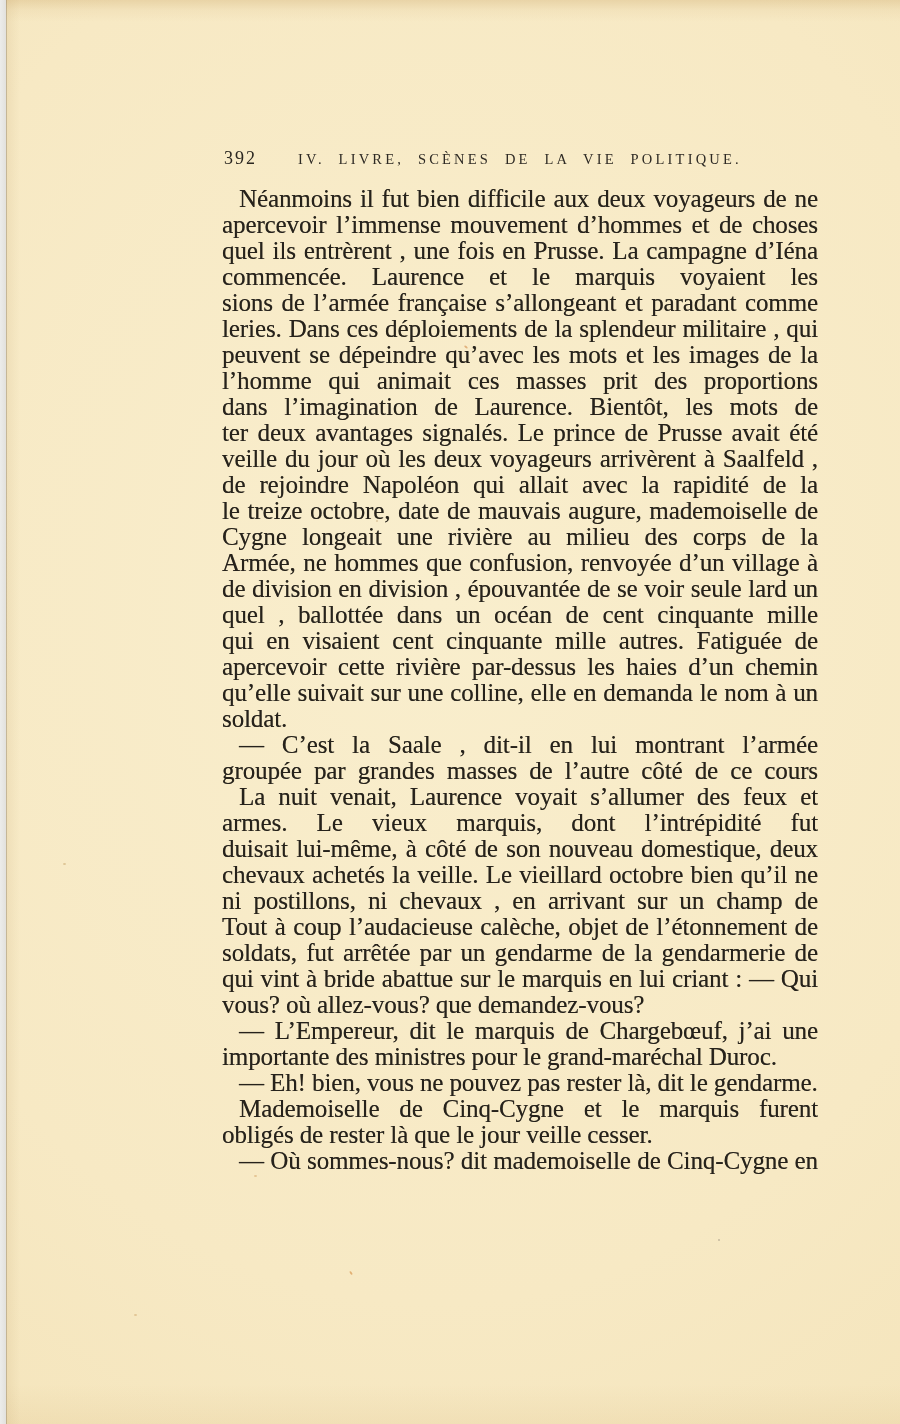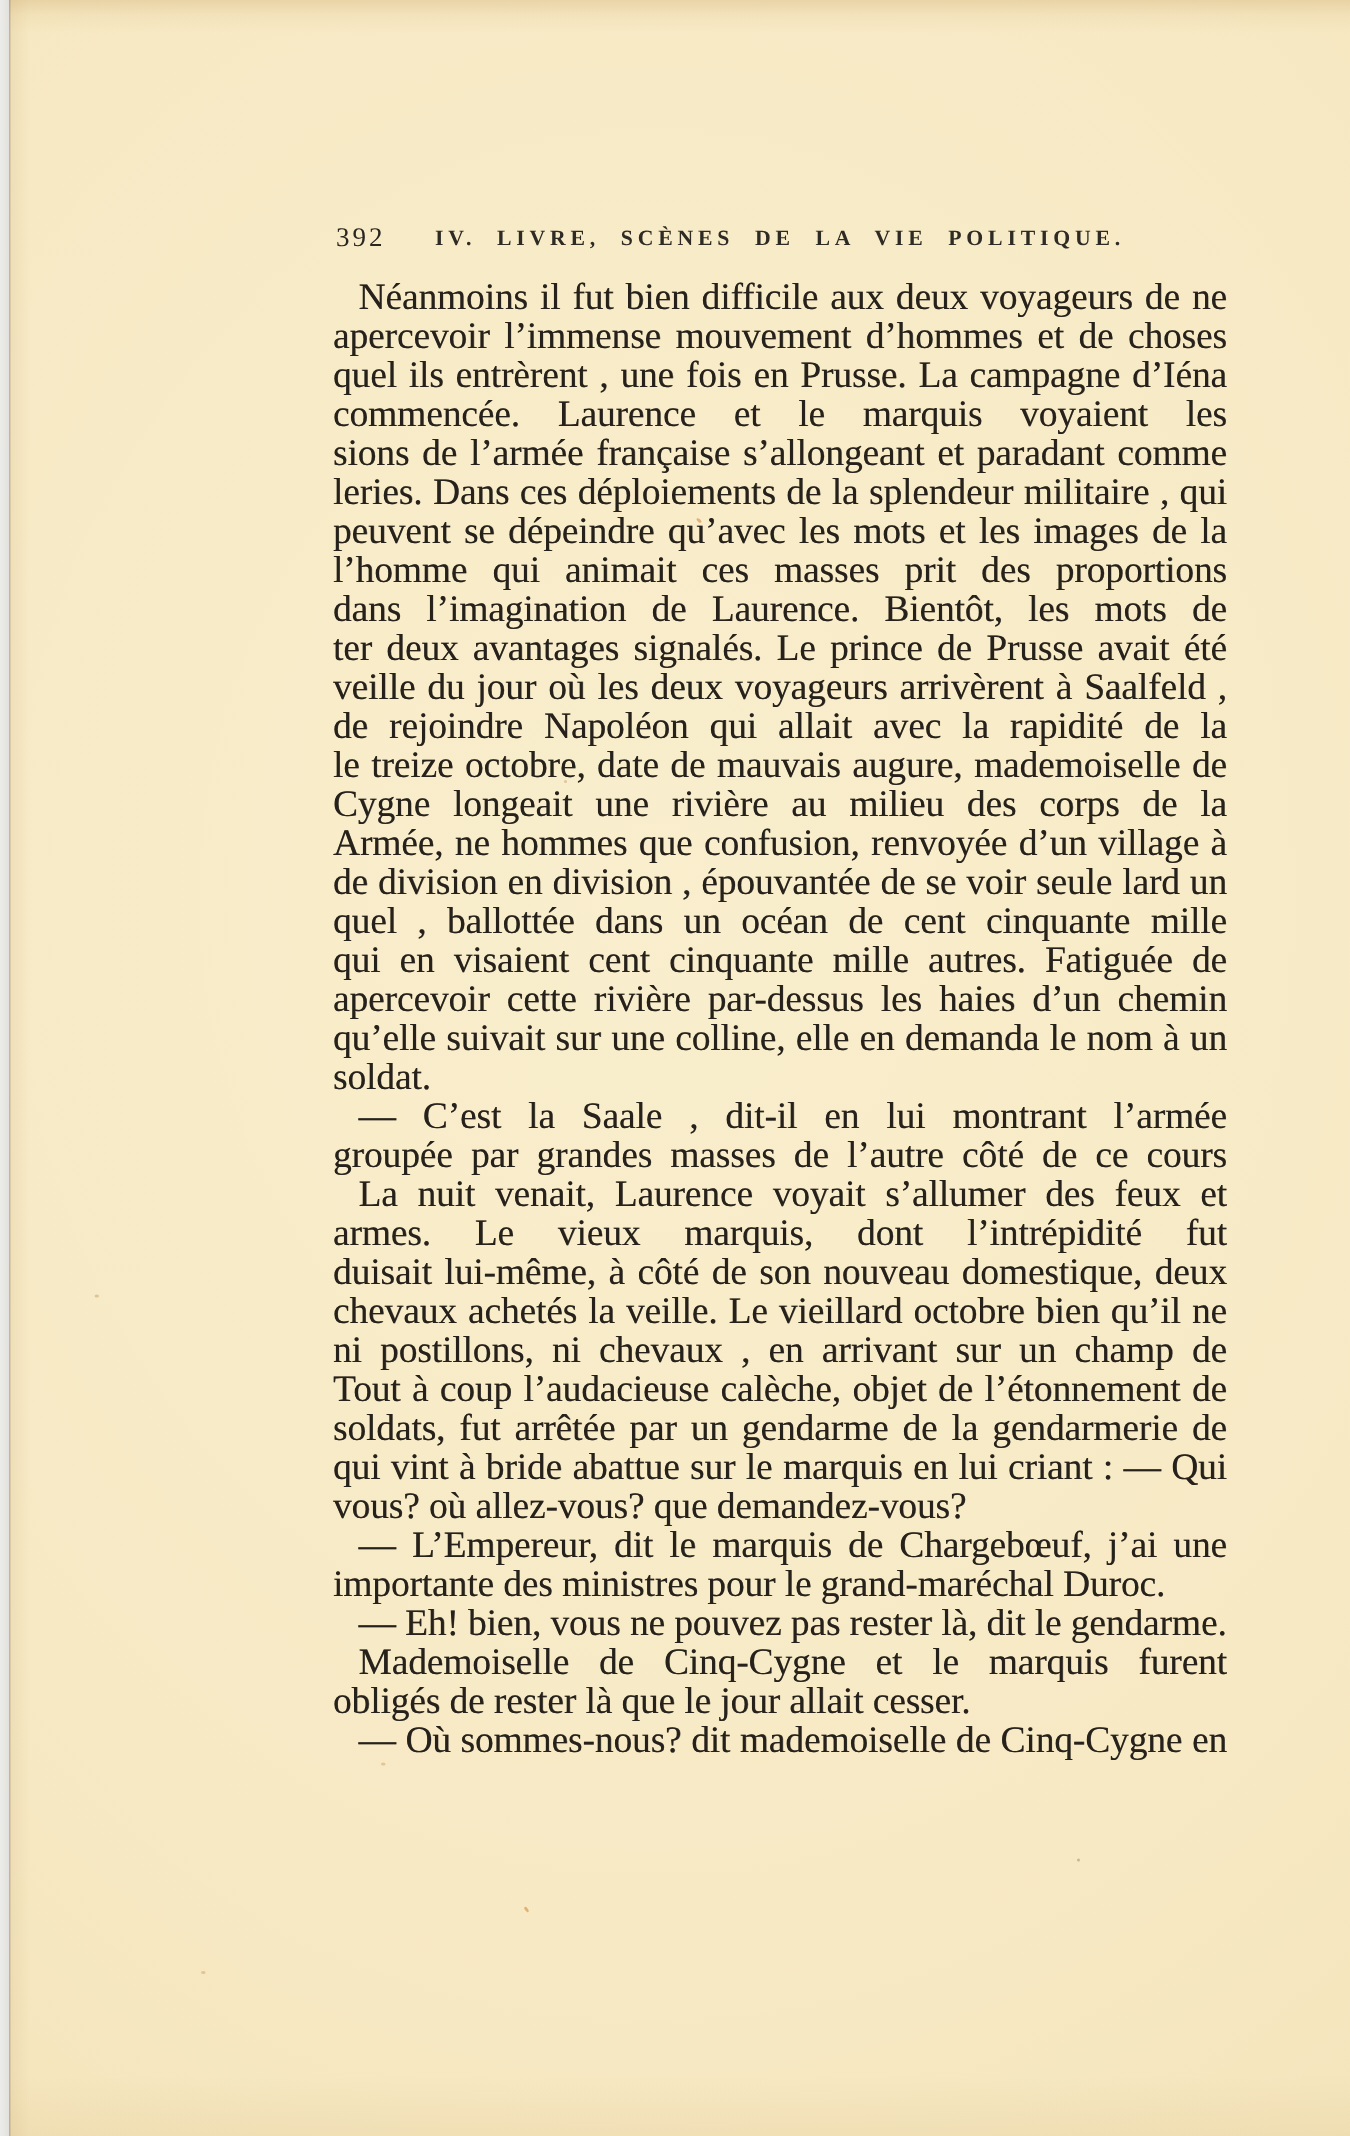--- a/index.html
+++ b/index.html
@@ -45,21 +45,21 @@
     font-size: 18px;
     letter-spacing: 2px;
     color: #2a2620;
   }
   .title {
     position: absolute;
     left: 0; top: 4px;
     width: 100%;
     text-align: center;
     font-size: 14.5px;
-    font-weight: bold;
+    font-weight: normal;
     letter-spacing: 3.2px;
     word-spacing: 7px;
     color: #2e2a24;
   }
   .body-text {
     position: absolute;
     left: 216px; top: 186px;
     width: 596px;
     font-size: 25px;
     line-height: 26px;
@@ -124,21 +124,21 @@
         <div class="line">chevaux achetés la veille. Le vieillard octobre bien qu’il ne trouverait</div>
         <div class="line">ni postillons, ni chevaux , en arrivant sur un champ de bataille.</div>
         <div class="line">Tout à coup l’audacieuse calèche, objet de l’étonnement de tous les</div>
         <div class="line">soldats, fut arrêtée par un gendarme de la gendarmerie de l’armée</div>
         <div class="line">qui vint à bride abattue sur le marquis en lui criant : — Qui êtes-</div>
         <div class="line last">vous? où allez-vous? que demandez-vous?</div>
         <div class="line first">— L’Empereur, dit le marquis de Chargebœuf, j’ai une dépêche</div>
         <div class="line last">importante des ministres pour le grand-maréchal Duroc.</div>
         <div class="line first last">— Eh! bien, vous ne pouvez pas rester là, dit le gendarme.</div>
         <div class="line first">Mademoiselle de Cinq-Cygne et le marquis furent d’autant plus</div>
-        <div class="line last">obligés de rester là que le jour allait cesser.</div>
+        <div class="line last">obligés de rester là que le jour veille cesser.</div>
         <div class="line first last">— Où sommes-nous? dit mademoiselle de Cinq-Cygne en arrêtant</div>
       </div>
     <i class="speck s1"></i>
 
     <i class="speck s3"></i>
     <i class="speck s4"></i>
     <i class="speck s5"></i>
     <i class="speck s6"></i>
     <i class="speck s7"></i>
     <i class="speck s8"></i>

